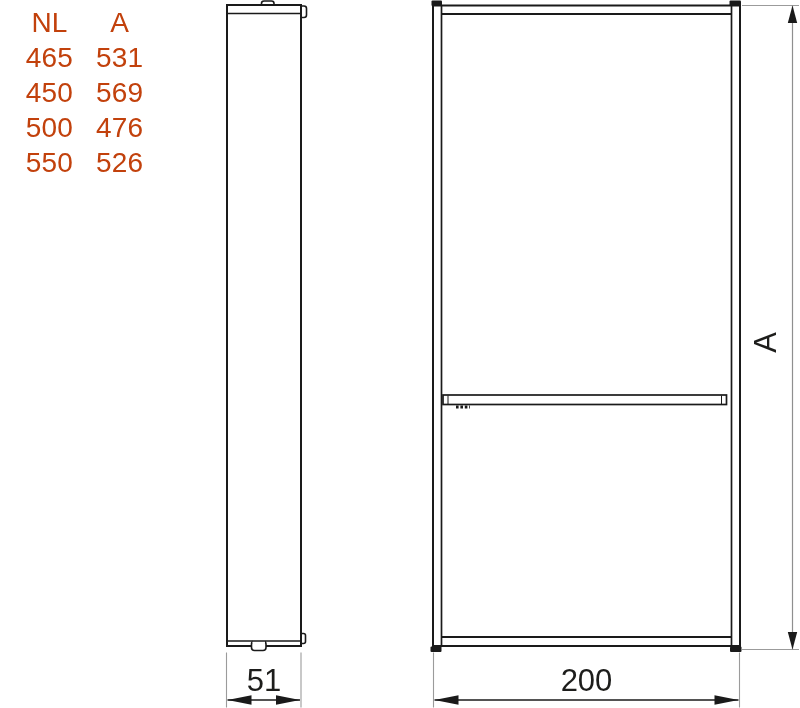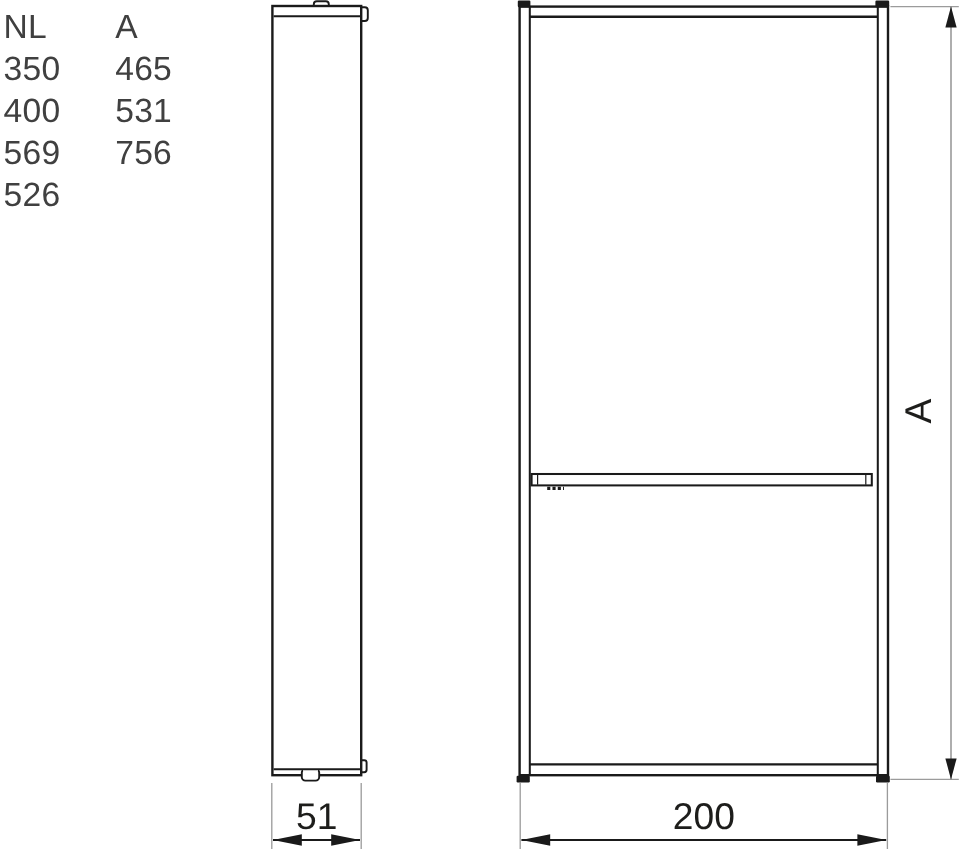--- a/index.html
+++ b/index.html
@@ -19,21 +19,22 @@
   .dim-table {
     position: absolute;
     left: 3px;
     top: 5px;
     display: grid;
     grid-template-columns: 93px auto;
     column-gap: 0;
     font-size: 28px;
     line-height: 35px;
     letter-spacing: 0.2px;
-    color: #404040;
+    color: #c2410c;
+    text-align: center;
   }
   .dim-table span {
     display: block;
     white-space: nowrap;
   }
   svg.drawing {
     position: absolute;
     left: 0;
     top: 0;
   }
@@ -55,30 +56,31 @@
 </style>
 </head>
 <body>
 
 <div class="canvas">
 
   <div class="dim-table">
     <span>NL</span>
     <span>A</span>
 
-    <span>350</span>
     <span>465</span>
 
-    <span>400</span>
     <span>531</span>
 
+    <span>450</span>
     <span>569</span>
 
-    <span>756</span>
+    <span>500</span>
+    <span>476</span>
 
+    <span>550</span>
     <span>526</span>
   </div>
 
   <svg class="drawing" width="800" height="708" viewBox="0 0 800 708">
 
     <g>
 
       <rect x="299" y="6" width="7.5" height="11.5" rx="2.5" class="stroke fill-white" stroke-width="1.6"></rect>
 
       <rect x="299" y="633.5" width="6.5" height="10" rx="2" class="stroke fill-white" stroke-width="1.6"></rect>

